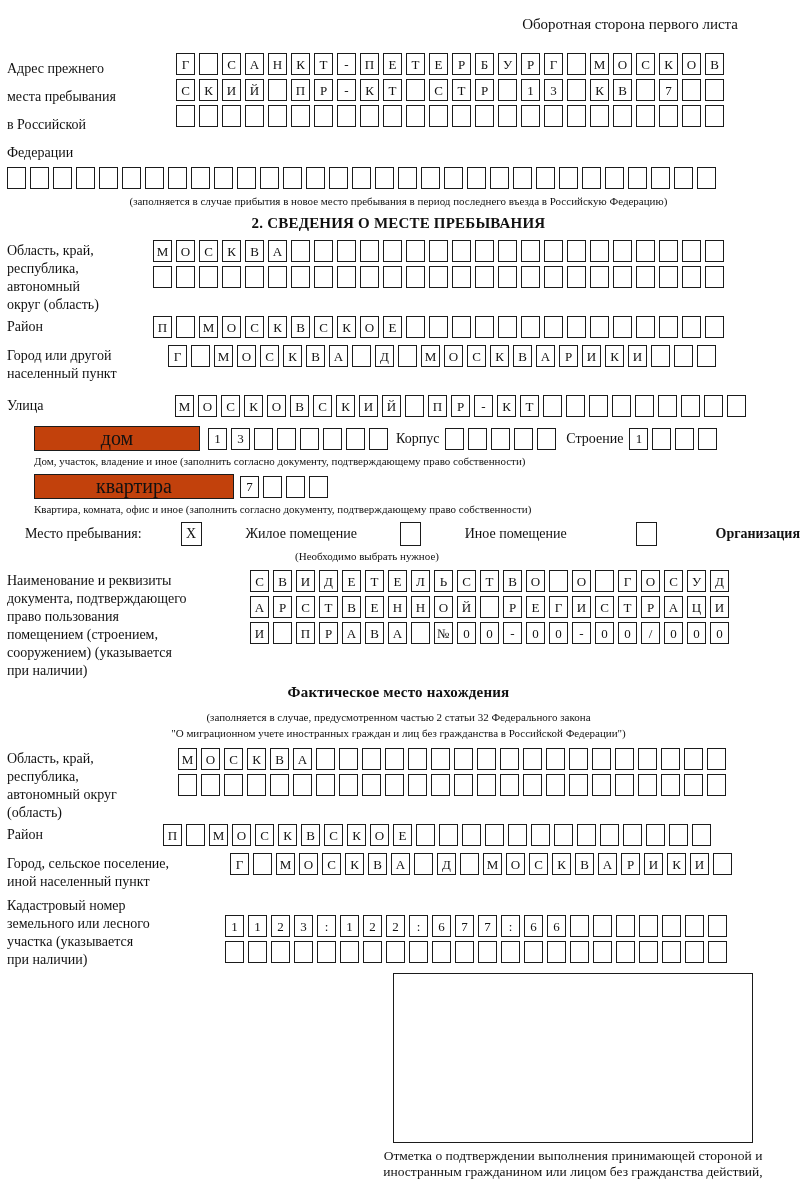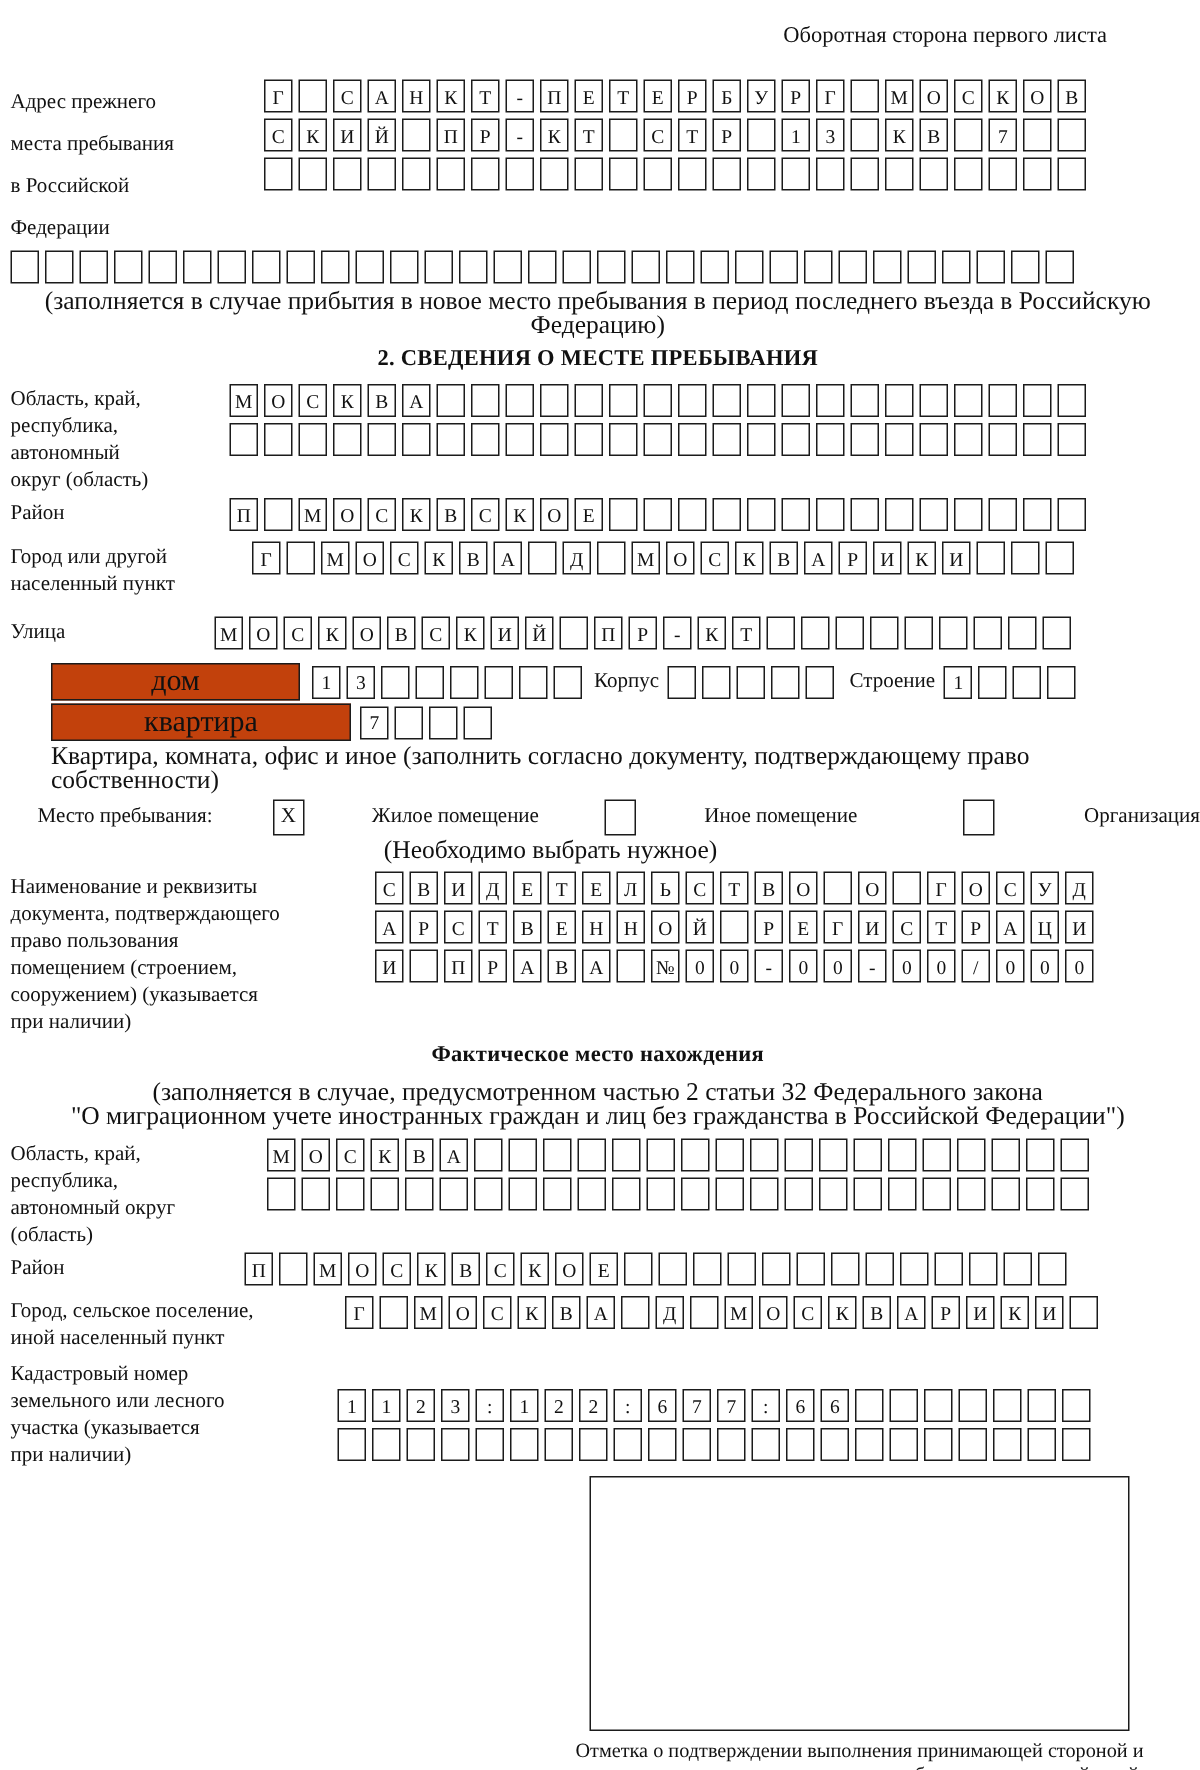--- a/index.html
+++ b/index.html
@@ -21,21 +21,21 @@
   .brow{ display:flex; margin-bottom:4px; }
   .cbox{
     flex:none; width:17px; height:20px;
     border:1.5px solid #1b1b1b;
     margin-right:4px;
     display:flex; align-items:center; justify-content:center;
     font-size:13px; line-height:1;
     background:#fff;
   }
   .xl .cbox{ width:19px; height:22px; font-size:14px; }
-  .caption{ font-size:17px; line-height:16px; }
+  .caption{ font-size:11px; line-height:16px; }
   .center{ text-align:center; }
   .sec-title{ font-weight:bold; font-size:15px; text-align:center; letter-spacing:.2px; }
   .wbox{
     flex:none; box-sizing:border-box; height:25px;
     border:1.5px solid #1b1b1b;
     display:flex; align-items:center; justify-content:center;
     background:#c2410c; font-size:20px;
   }
   .inline-label{ line-height:25px; }
   .row{ display:flex; align-items:center; }
@@ -295,21 +295,21 @@
         <span class="cbox">Р</span>
         <span class="cbox">И</span>
         <span class="cbox">К</span>
         <span class="cbox">И</span>
         <span class="cbox"></span>
         <span class="cbox"></span>
         <span class="cbox"></span>
       </div>
   </div>
 
-  <div class="field" style="margin-bottom:5px;">
+  <div class="field" style="margin-bottom:5px;gap:32px;">
     <div class="flabel" style="width:136px;">Улица</div>
     <div class="brow">
         <span class="cbox">М</span>
         <span class="cbox">О</span>
         <span class="cbox">С</span>
         <span class="cbox">К</span>
         <span class="cbox">О</span>
         <span class="cbox">В</span>
         <span class="cbox">С</span>
         <span class="cbox">К</span>
@@ -354,20 +354,21 @@
         <span class="cbox"></span>
       </div>
     <span class="inline-label" style="margin-left:6px; margin-right:6px;">Строение</span>
     <div class="brow" style="margin-bottom:0;">
         <span class="cbox">1</span>
         <span class="cbox"></span>
         <span class="cbox"></span>
         <span class="cbox"></span>
       </div>
   </div>
+  <div class="caption" style="margin:0 0 5px 27px;">Дом, участок, владение и иное (заполнить согласно документу, подтверждающему право собственности)</div>
 
   <div class="row" style="margin-left:27px; margin-bottom:2px;">
     <div class="wbox" style="width:200px; margin-right:6px;">квартира</div>
     <div class="brow" style="margin-bottom:0;">
         <span class="cbox">7</span>
         <span class="cbox"></span>
         <span class="cbox"></span>
         <span class="cbox"></span>
       </div>
   </div>
@@ -379,21 +380,21 @@
         <span class="cbox">X</span>
       </div>
     <span style="margin-left:7px;">Жилое помещение</span>
     <div class="brow" style="margin:0 0 0 10px;">
         <span class="cbox"></span>
       </div>
     <span style="margin-left:7px;">Иное помещение</span>
     <div class="brow" style="margin:0 0 0 36px;">
         <span class="cbox"></span>
       </div>
-    <span style="margin-left:22px;">Организация</span>
+    <span style="margin-left:22px;font-weight:bold;">Организация</span>
   </div>
   <div class="caption" style="margin:0 0 6px 180px; width:360px; text-align:center;">(Необходимо выбрать нужное)</div>
 
   <div class="field" style="margin-bottom:2px;">
     <div class="flabel" style="width:243px;">Наименование и реквизиты
 документа, подтверждающего
 право пользования
 помещением (строением,
 сооружением) (указывается
 при наличии)</div>

